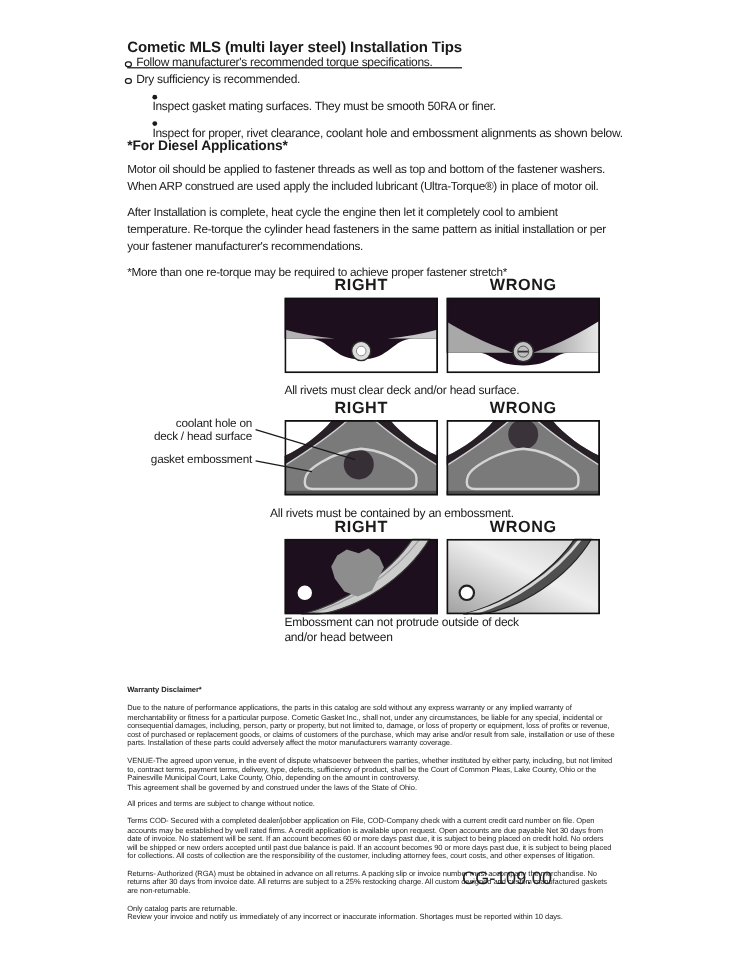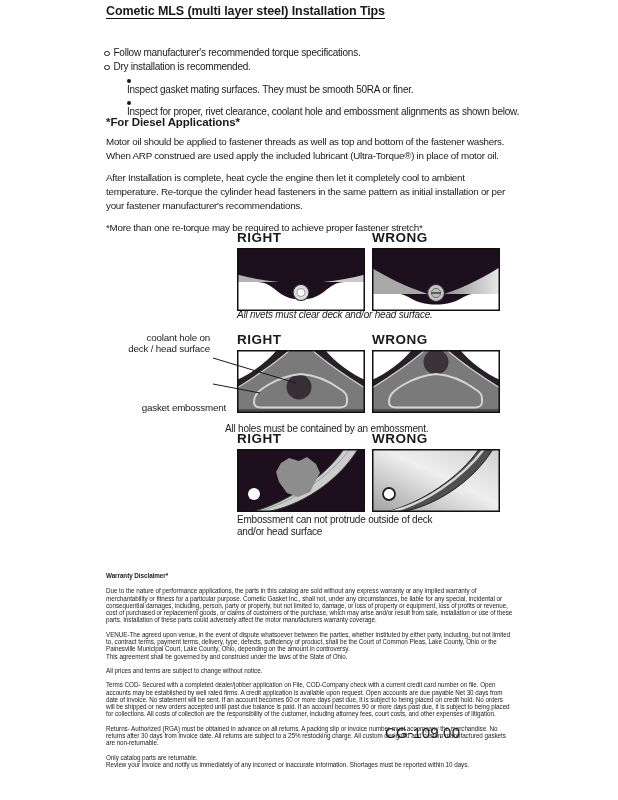--- a/index.html
+++ b/index.html
@@ -3,37 +3,37 @@
 <meta charset="utf-8">
 <style>
   html,body{margin:0;padding:0;background:#ffffff;}
   .page{
     position:relative;width:618px;height:800px;background:#ffffff;overflow:hidden;
     font-family:"Liberation Sans",sans-serif;color:#1a1a1a;
   }
   .abs{position:absolute;}
   
   .doc-title{
-    left:106px;top:4px;font-size:12.5px;font-weight:bold;letter-spacing:-0.1px;
-    border-bottom:1.5px solid #111;padding-bottom:0;display:inline-block;
+    left:106px;top:32px;font-size:12.5px;font-weight:bold;letter-spacing:-0.1px;
+    border-bottom:1.5px solid #111;padding-bottom:10px;display:inline-block;
   }
   
   .tips{left:104px;top:46px;width:420px;font-size:10px;letter-spacing:-0.25px;}
   .b-row{display:flex;align-items:flex-start;line-height:14px;text-align:right;}
   .b-row.sub{padding-left:23px;flex-direction:column;}
   .b-open{flex:0 0 auto;width:3.5px;height:3.5px;border:1px solid #1a1a1a;border-radius:50%;margin:4.5px 4px 0 0;}
   .b-fill{flex:0 0 auto;width:4px;height:4px;background:#1a1a1a;border-radius:50%;margin:4.5px 3px 0 0;}
   
   .diesel{left:106px;top:116px;width:412px;}
   .diesel h2{font-size:11.5px;font-weight:bold;margin:0 0 7px 0;letter-spacing:-0.1px;}
   .diesel p{font-size:9.8px;line-height:14px;letter-spacing:-0.25px;margin:0 0 8px 0;}
   .diesel p.note{margin-bottom:14px;}
   
   .figs{left:0;top:228px;width:618px;height:322px;}
-  .fig-label{position:absolute;width:128px;font-size:13.5px;font-weight:bold;letter-spacing:0.5px;}
+  .fig-label{position:absolute;width:128px;text-align:center;font-size:13.5px;font-weight:bold;letter-spacing:0.5px;}
   .panel{position:absolute;width:128px;height:63px;}
   .panel svg{display:block;width:128px;height:63px;}
   .fig-cap{position:absolute;font-size:10px;letter-spacing:-0.2px;line-height:12px;}
   .callout{position:absolute;font-size:9.8px;letter-spacing:-0.2px;line-height:11px;text-align:right;width:110px;}
   .overlay{position:absolute;left:0;top:0;width:618px;height:322px;pointer-events:none;}
   
   .warranty{left:106px;top:572px;width:407px;font-size:6.3px;line-height:7.3px;letter-spacing:-0.05px;color:#222;}
   .warranty h3{font-size:6.3px;margin:0 0 8px 0;font-weight:bold;}
   .warranty p{margin:0 0 7px 0;}
   .warranty p span{display:block;}
@@ -47,21 +47,21 @@
 
   <div class="abs doc-title">Cometic MLS (multi layer steel) Installation Tips</div>
 
   <div class="abs tips">
     <div class="b-row">
       <span class="b-open"></span>
       <span>Follow manufacturer's recommended torque specifications.</span>
     </div>
     <div class="b-row">
       <span class="b-open"></span>
-      <span>Dry installation is recommended.</span>
+      <span>Dry sufficiency is recommended.</span>
     </div>
     <div class="b-row sub">
       <span class="b-fill"></span>
       <span>Inspect gasket mating surfaces.  They must be smooth 50RA or finer.</span>
     </div>
     <div class="b-row sub">
       <span class="b-fill"></span>
       <span>Inspect for proper, rivet clearance, coolant hole and embossment alignments as shown below.</span>
     </div>
   </div>
@@ -100,30 +100,30 @@
         <rect width="128" height="63" fill="#ffffff"></rect>
         <path d="M0 0 H128 V46 H102 C90 46 88 56.5 64 56.5 C40 56.5 38 46 26 46 H0 Z" fill="#1d0f1d"></path>
         <path d="M0 20 C14 28.5 33 38.5 56 46 L0 46 Z" fill="#a8a8a8"></path>
         <path d="M128 19 C114 28 95 38.5 72 46 L128 46 Z" fill="url(#wg1)"></path>
         <circle cx="64" cy="45" r="8.5" fill="#c4c4c4" stroke="#2b2b2b" stroke-width="1.2"></circle>
         <circle cx="64" cy="45" r="4.6" fill="#bdbdbd" stroke="#555555" stroke-width="0.8"></circle>
         <line x1="59.6" y1="45" x2="68.4" y2="45" stroke="#333333" stroke-width="1.4"></line>
         <rect x="0.75" y="0.75" width="126.5" height="61.5" fill="none" stroke="#111111" stroke-width="1.5"></rect>
       </svg>
     </div>
-    <div class="fig-cap" style="left:237px;top:81px;font-style:italic;">All rivets must clear deck and/or head surface.</div>
+    <div class="fig-cap" style="left:237px;top:92px;">All rivets must clear deck and/or head surface.</div>
 
     <div class="fig-label" style="left:237px;top:104px;">RIGHT</div>
     <div class="fig-label" style="left:372px;top:104px;">WRONG</div>
 
-    <div class="callout" style="left:100px;top:104px;">
+    <div class="callout" style="left:100px;top:120px;">
       <span>coolant hole on</span><br>
       <span>deck / head surface</span>
     </div>
-    <div class="callout" style="left:116px;top:150px;margin-top:24px;">
+    <div class="callout" style="left:100px;top:150px;">
       <span>gasket embossment</span>
     </div>
 
     <div class="panel" style="left:237px;top:122px;">
       <svg viewBox="0 0 128 63">
         <rect width="128" height="63" fill="#ffffff"></rect>
         <path d="M40 0 L88 0 C98 12 114 24 128 30 L128 63 L0 63 L0 30 C14 24 30 12 40 0 Z" fill="#7a7a7a"></path>
         <path d="M40 0 L53 0 C37 14 16 28 0 38 L0 30 C14 24 30 12 40 0 Z" fill="#272027"></path>
         <path d="M53 0 C37 14 16 28 0 38" stroke="#cfcfcf" stroke-width="1.2" fill="none"></path>
         <path d="M88 0 L75 0 C91 14 112 28 128 38 L128 30 C114 24 98 12 88 0 Z" fill="#272027"></path>
@@ -141,21 +141,21 @@
         <path d="M40 0 L53 0 C37 14 16 28 0 38 L0 30 C14 24 30 12 40 0 Z" fill="#272027"></path>
         <path d="M53 0 C37 14 16 28 0 38" stroke="#cfcfcf" stroke-width="1.2" fill="none"></path>
         <path d="M88 0 L75 0 C91 14 112 28 128 38 L128 30 C114 24 98 12 88 0 Z" fill="#272027"></path>
         <path d="M75 0 C91 14 112 28 128 38" stroke="#cfcfcf" stroke-width="1.2" fill="none"></path>
         <circle cx="64" cy="12" r="12.5" fill="#3a333a"></circle>
         <path d="M17 52 C17 45 21 41 31 35 C43 28 53 25 64 24 C78 25 92 31 103 39 C108 42 110 45 110 48 L110 52 C110 55.5 107 57.5 103 57.5 L24 57.5 C19.5 57.5 17 55.5 17 52 Z" fill="none" stroke="#d4d4d4" stroke-width="2"></path>
         <rect x="0" y="59" width="128" height="4" fill="#4e4e4e"></rect>
         <rect x="0.75" y="0.75" width="126.5" height="61.5" fill="none" stroke="#111111" stroke-width="1.5"></rect>
       </svg>
     </div>
-    <div class="fig-cap" style="left:225px;top:195px;">All holes must be contained by an embossment.</div>
+    <div class="fig-cap" style="left:225px;top:195px;">All rivets must be contained by an embossment.</div>
 
     <div class="fig-label" style="left:237px;top:203px;">RIGHT</div>
     <div class="fig-label" style="left:372px;top:203px;">WRONG</div>
 
     <div class="panel" style="left:237px;top:221px;">
       <svg viewBox="0 0 128 63">
         <rect width="128" height="63" fill="#1d0f1d"></rect>
         <path d="M14 63 C50 54 88 28 107 0 L121 0 C101 33 62 58 28 63 Z" fill="#cccccc" stroke="#3a3a3a" stroke-width="1"></path>
         <path d="M19 63 C54 55 92 28 113 0" stroke="#9e9e9e" stroke-width="1" fill="none"></path>
         <path d="M44 14 L52 9 L62 12 L70 8 L79 15 L83 24 L78 33 L73 43 L61 48 L50 44 L42 33 L39 23 Z" fill="#8d8d8d"></path>
@@ -174,21 +174,21 @@
         </defs>
         <rect width="128" height="63" fill="url(#g3)"></rect>
         <path d="M14 63 C50 54 88 28 107 0 L121 0 C101 33 62 58 28 63 Z" fill="#4f4f4f" stroke="#222222" stroke-width="1"></path>
         <path d="M18 63 C53 55 91 28 112 0" stroke="#d6d6d6" stroke-width="2.5" fill="none"></path>
         <circle cx="17" cy="45" r="6" fill="#ffffff" stroke="#222222" stroke-width="1.8"></circle>
         <rect x="0.75" y="0.75" width="126.5" height="61.5" fill="none" stroke="#111111" stroke-width="1.5"></rect>
       </svg>
     </div>
     <div class="fig-cap" style="left:237px;top:286px;">
       <span>Embossment can not protrude outside of deck</span><br>
-      <span>and/or head surface</span>
+      <span>and/or head between</span>
     </div>
 
     <svg class="overlay" viewBox="0 0 618 322">
       <line x1="213" y1="130" x2="296" y2="155" stroke="#1a1a1a" stroke-width="1"></line>
       <line x1="213" y1="156" x2="260" y2="165" stroke="#1a1a1a" stroke-width="1"></line>
     </svg>
   </div>
 
   <div class="abs warranty">
     <h3>Warranty Disclaimer*</h3>

